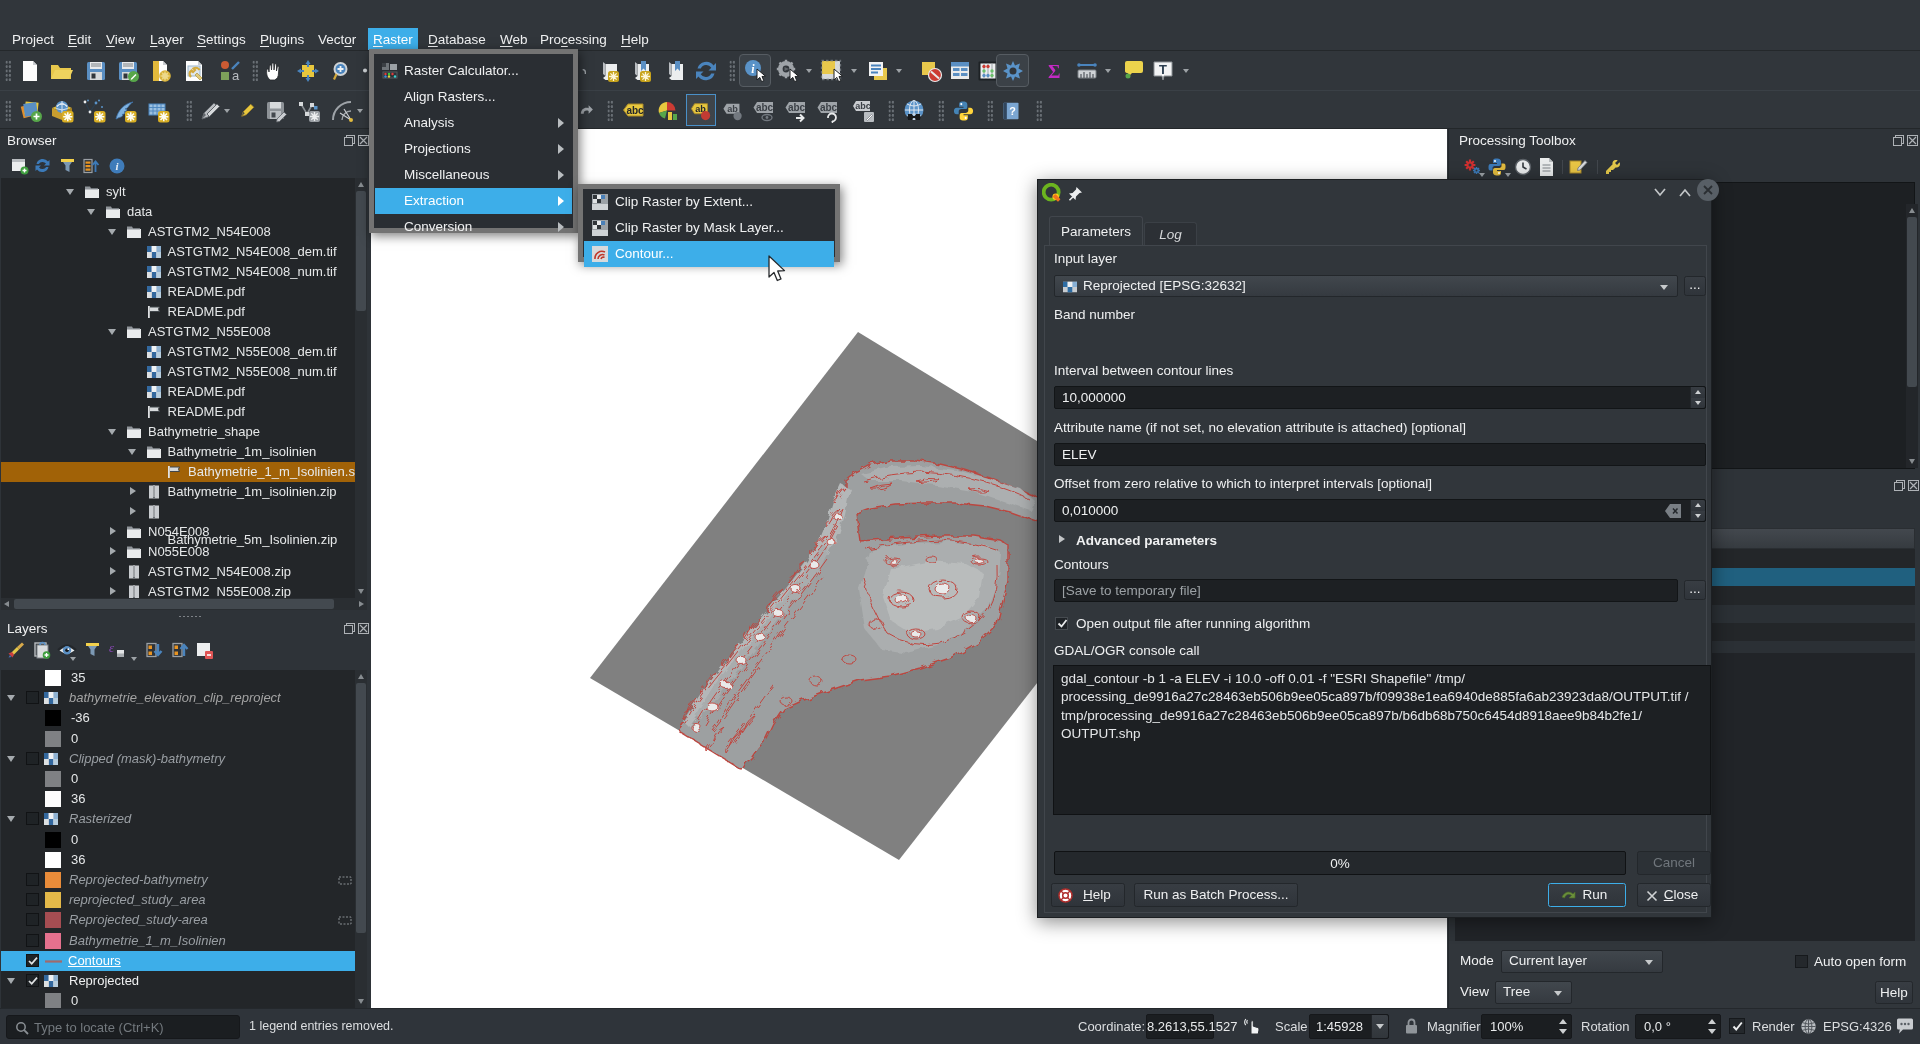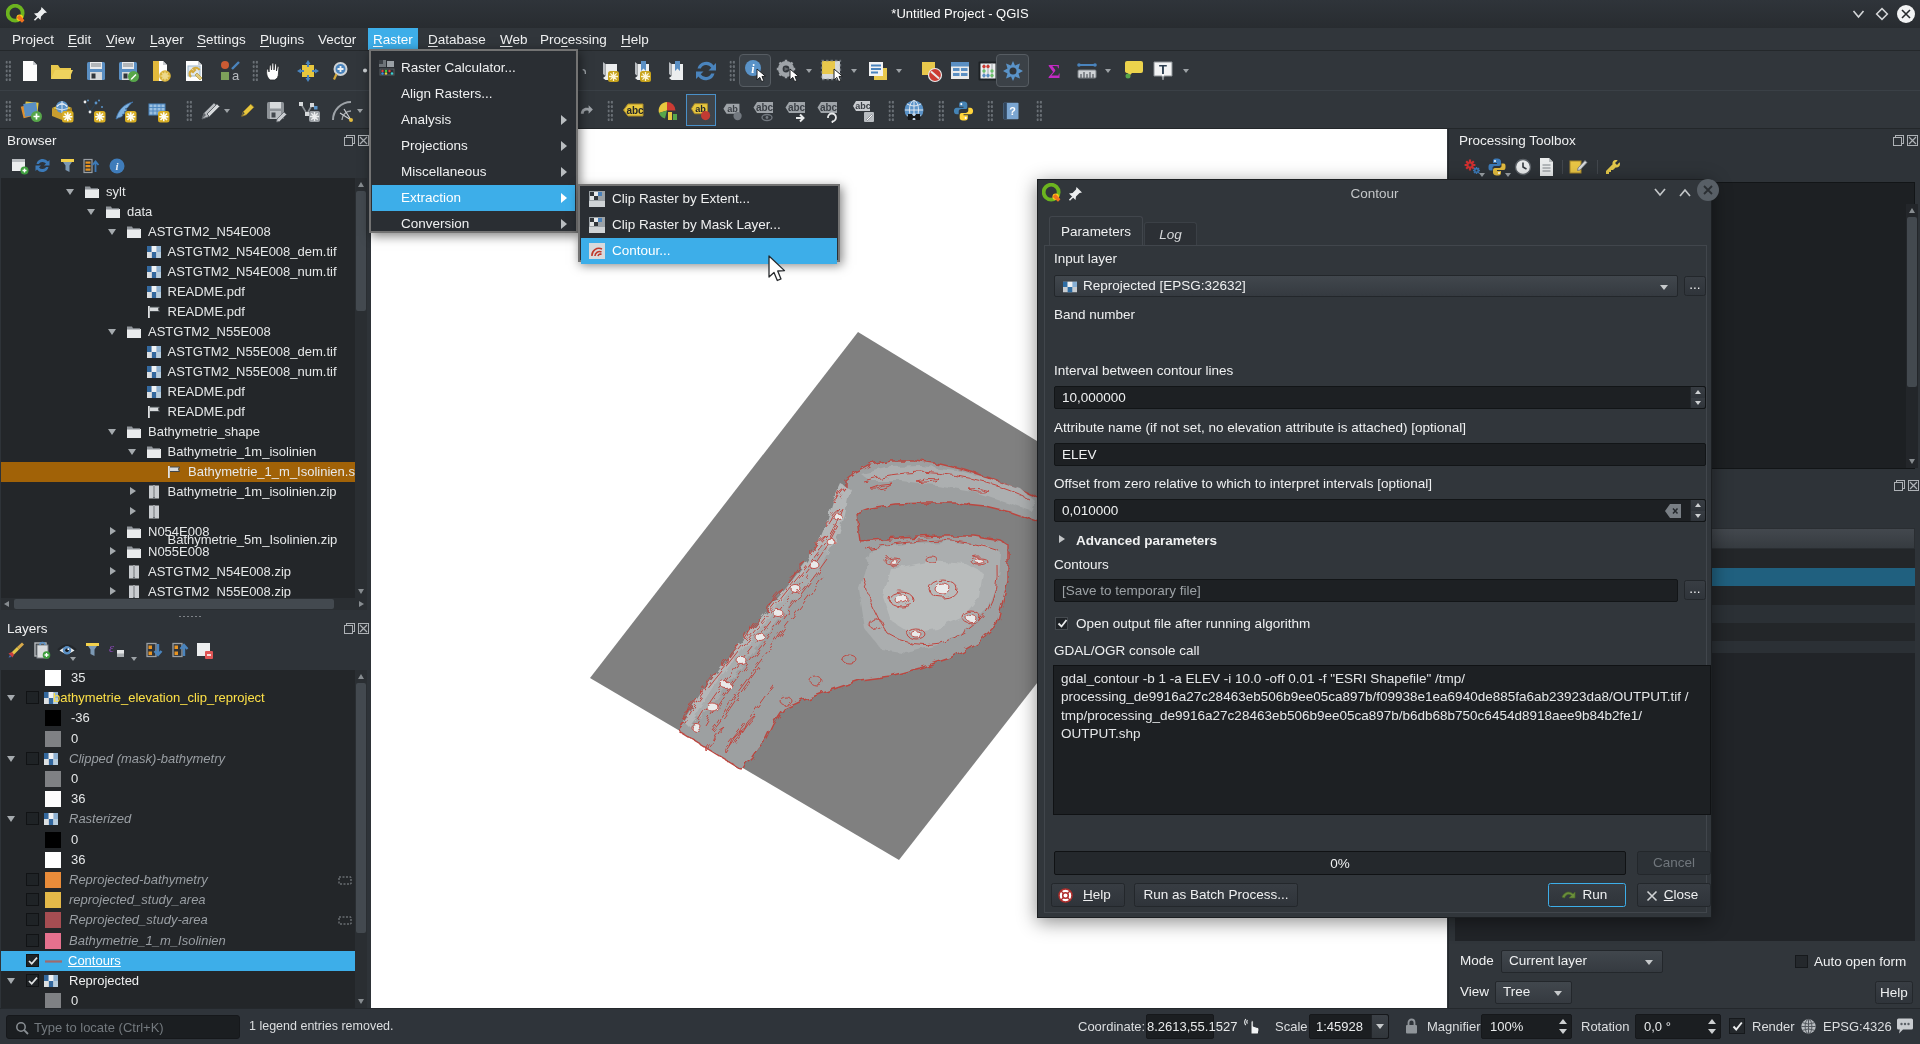--- a/index.html
+++ b/index.html
@@ -73,54 +73,31 @@
      color:#eff0f1; font-size:13.5px; line-height:21px; padding-left:7px; }
   .dcombo { position:absolute; background:linear-gradient(#41474d,#353a40); border:1px solid #23272b;
      border-radius:2px; color:#eff0f1; font-size:13.5px; line-height:20px; padding-left:7px; }
   .combo-arr { position:absolute; width:0; height:0; border-left:4.5px solid transparent;
      border-right:4.5px solid transparent; border-top:5.5px solid #c6c9cb; }
   .dbtn { position:absolute; background:linear-gradient(#383d43,#2f343a); border:1px solid #23272b;
      border-radius:2.5px; color:#eff0f1; font-size:13.5px; text-align:center; }
   .spin { position:absolute; width:15px; background:linear-gradient(#383d43,#2f343a); border-left:1px solid #23272b; }
 
   
-  .ddmenu { position:absolute; background:#2a2e33; border:2px solid #737373; box-shadow:2px 3px 10px rgba(0,0,0,.5); }
+  .ddmenu { position:absolute; background:#2a2e33; border:5px solid #737373; box-shadow:2px 3px 10px rgba(0,0,0,.5); }
   .mrow { position:absolute; left:1px; width:calc(100% - 2px); height:26px; line-height:26px; color:#eff0f1; font-size:13.5px; }
   .mrow.hl { background:#3daee9; color:#fff; }
   .mrow .sub { position:absolute; right:8px; top:8px; width:0; height:0;
      border-top:5px solid transparent; border-bottom:5px solid transparent; border-left:6px solid #b9bdc0; }
   .mrow.hl .sub { border-left-color:#fff; }
 </style>
 </head>
 <body>
 <div id="root">
 
-  <div id="titlebar" class="abs">
-    <svg class="abs" style="left:6px;top:4px;" width="20" height="20" viewBox="0 0 24 24">
-      <circle cx="11" cy="11" r="9" fill="none" stroke="#6cb41f" stroke-width="4.5"></circle>
-      <circle cx="16.5" cy="16.5" r="4" fill="#fbca18"></circle>
-      <rect x="14" y="14" width="9" height="4.5" rx="1" transform="rotate(45 16 16)" fill="#f0731f"></rect>
-    </svg>
-    <svg class="abs" style="left:33px;top:6px;" width="15" height="15" viewBox="0 0 15 15">
-      <path d="M8.5 1 L14 6.5 L11.5 7 L8 10.5 L7.5 14 L1 7.5 L4.5 7 L8 3.5 Z" fill="#eceeef"></path>
-      <rect x="1" y="12" width="5" height="1.6" transform="rotate(-45 3 13)" fill="#eceeef"></rect>
-    </svg>
-    <div id="title-text" class="abs">*Untitled Project - QGIS</div>
-    <svg class="abs" style="left:1852px;top:9px;" width="13" height="10" viewBox="0 0 13 10">
-        <path d="M1.5 2 L6.5 8 L11.5 2" fill="none" stroke="#d4d6d8" stroke-width="1.6"></path>
-      </svg>
-    <svg class="abs" style="left:1875px;top:7px;" width="14" height="14" viewBox="0 0 14 14">
-        <rect x="3.2" y="3.2" width="7.6" height="7.6" fill="none" stroke="#d4d6d8" stroke-width="1.5" transform="rotate(45 7 7)"></rect>
-      </svg>
-    <div class="abs" style="left:1897px;top:5px;width:18px;height:18px;border-radius:50%;background:#f2f3f4;">
-      <svg style="position:absolute;left:3px;top:3px;" width="12" height="12" viewBox="0 0 12 12">
-          <path d="M2 2 L10 10 M10 2 L2 10" stroke="#26292c" stroke-width="1.6"></path>
-        </svg>
-    </div>
-  </div>
 
   <div id="menubar" class="abs">
     <div class="menu-item" style="left:7px;">Pro<u>j</u>ect</div>
     <div class="menu-item" style="left:63px;"><u>E</u>dit</div>
     <div class="menu-item" style="left:101px;"><u>V</u>iew</div>
     <div class="menu-item" style="left:145px;"><u>L</u>ayer</div>
     <div class="menu-item" style="left:192px;"><u>S</u>ettings</div>
     <div class="menu-item" style="left:255px;"><u>P</u>lugins</div>
     <div class="menu-item" style="left:313px;">Vect<u>o</u>r</div>
     <div class="menu-item active" style="left:368px;"><u>R</u>aster</div>
@@ -1017,21 +994,21 @@
             <svg viewBox="0 0 14 14">
               <rect x="0" y="1" width="14" height="12" fill="#c6cacd"></rect>
               <rect x="0" y="1" width="4.7" height="6" fill="#33689e"></rect>
               <rect x="4.7" y="7" width="4.6" height="6" fill="#33689e"></rect>
               <rect x="9.3" y="1" width="4.7" height="6" fill="#8fb2d2"></rect>
               <rect x="4.7" y="1" width="4.6" height="6" fill="#f0f2f4"></rect>
               <rect x="0" y="7" width="4.7" height="6" fill="#dde0e2"></rect>
               <rect x="9.3" y="7" width="4.7" height="6" fill="#b8cede"></rect>
             </svg>
           </span>
-          <span class="lbl" style="left:52px;color:#fde047;">bathymetrie_elevation_clip_reproject</span>
+          <span class="lbl" style="left:68px;font-style:italic;color:#a3a3a3;">bathymetrie_elevation_clip_reproject</span>
         </div>
         <div class="trow" style="top:38.4px;">
           <span class="swatch" style="left:44px;background:#000000;"></span>
           <span class="lbl" style="left:70px;">-36</span>
         </div>
         <div class="trow" style="top:58.599999999999994px;">
           <span class="swatch" style="left:44px;background:#7f8184;"></span>
           <span class="lbl" style="left:70px;">0</span>
         </div>
         <div class="trow" style="top:78.8px;">
@@ -1297,21 +1274,20 @@
 
     <svg class="abs" style="left:4px;top:3px;" width="20" height="20" viewBox="0 0 24 24">
       <circle cx="11" cy="11" r="9" fill="none" stroke="#6cb41f" stroke-width="4.5"></circle>
       <circle cx="16.5" cy="16.5" r="4" fill="#fbca18"></circle>
       <rect x="14" y="14" width="9" height="4.5" rx="1" transform="rotate(45 16 16)" fill="#f0731f"></rect>
     </svg>
     <svg class="abs" style="left:30px;top:6px;" width="15" height="15" viewBox="0 0 15 15">
       <path d="M8.5 1 L14 6.5 L11.5 7 L8 10.5 L7.5 14 L1 7.5 L4.5 7 L8 3.5 Z" fill="#eceeef"></path>
       <rect x="1" y="12" width="5" height="1.6" transform="rotate(-45 3 13)" fill="#eceeef"></rect>
     </svg>
-    <div class="abs" style="left:0;top:6px;width:100%;text-align:center;color:#c4c7c9;font-size:13.5px;">Contour</div>
     <svg class="abs" style="left:615px;top:7px;" width="14" height="11" viewBox="0 0 14 11">
         <path d="M2 2 L7 8 L12 2" fill="none" stroke="#c2c5c7" stroke-width="1.7"></path>
       </svg>
     <svg class="abs" style="left:640px;top:7px;" width="14" height="11" viewBox="0 0 14 11">
         <path d="M2 9 L7 3 L12 9" fill="none" stroke="#c2c5c7" stroke-width="1.7"></path>
       </svg>
     <div class="abs" style="left:659px;top:-1px;width:22px;height:22px;border-radius:50%;background:#585f66;">
       <svg style="position:absolute;left:4px;top:4px;" width="14" height="14" viewBox="0 0 14 14">
           <path d="M3 3 L11 11 M11 3 L3 11" stroke="#2a2e32" stroke-width="1.8"></path>
         </svg>

